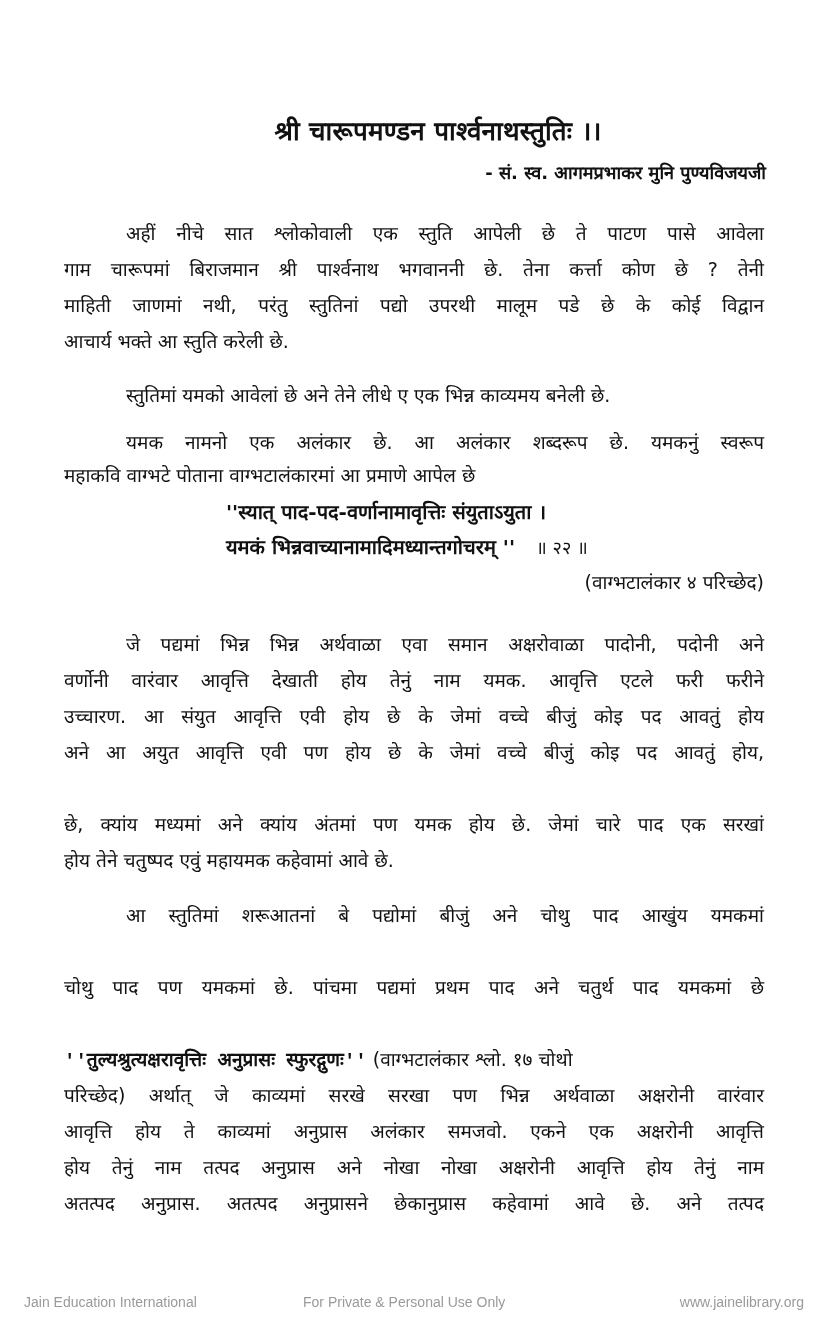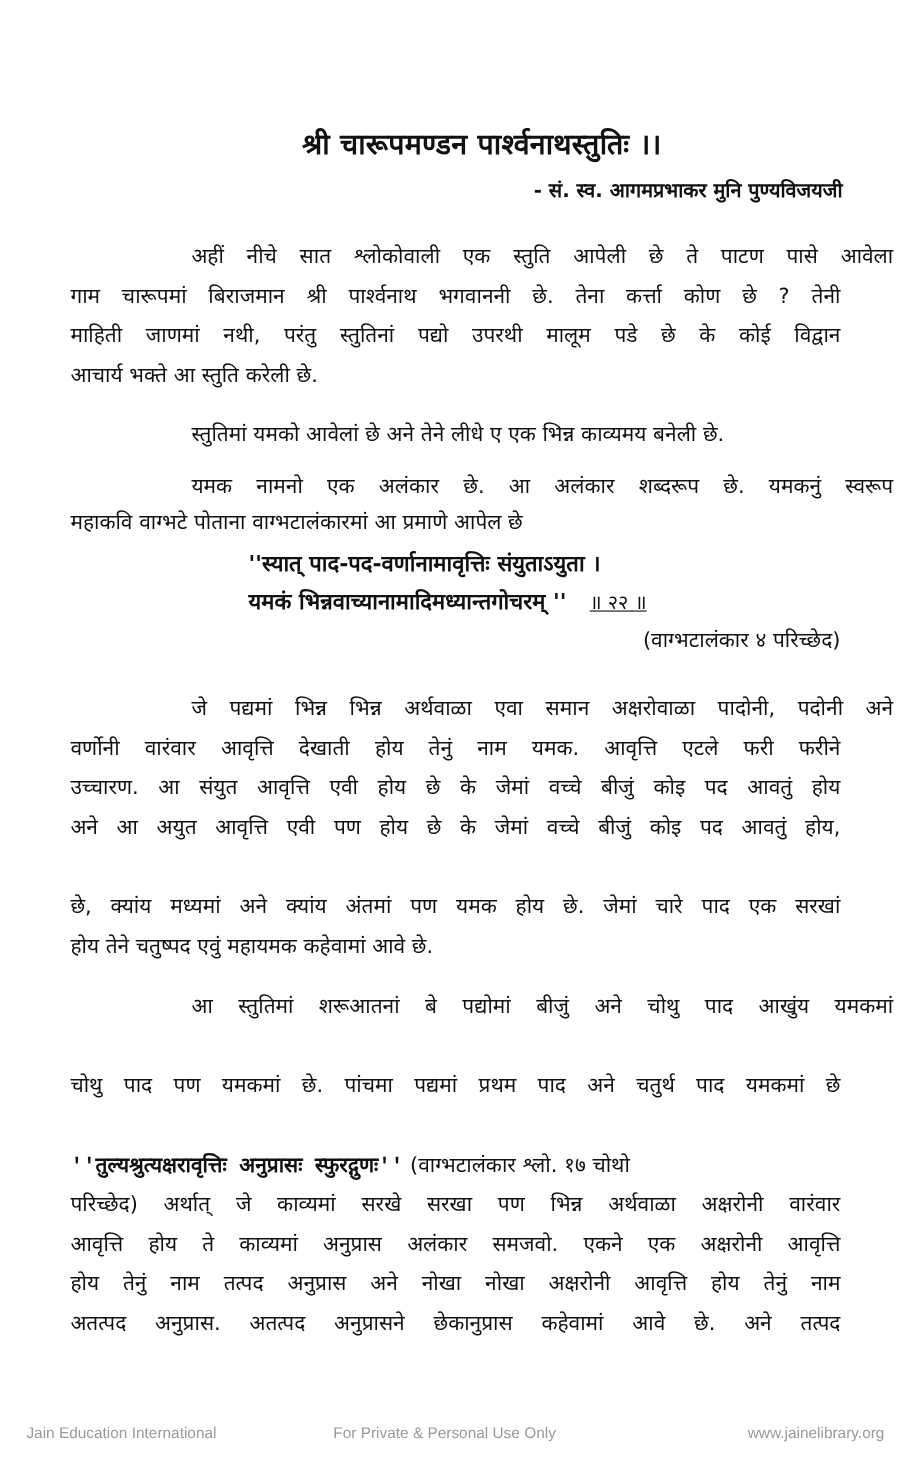--- a/index.html
+++ b/index.html
@@ -6,23 +6,23 @@
   body { width: 828px; height: 1338px; position: relative; overflow: hidden;
          font-family: "DejaVu Sans", sans-serif; color: #111; }
   .page { position: absolute; left: 0; top: 0; width: 828px; height: 1338px; }
   .title { position: absolute; left: 0; width: 828px; top: 112px; text-align: center;
            font-size: 26px; font-weight: bold; letter-spacing: 0.2px; }
   .title .title-inner { position: relative; left: 24px; }
   .byline { position: absolute; right: 62px; top: 160px; font-size: 18px; font-weight: bold; }
   .line { position: absolute; left: 64px; width: 700px; font-size: 19px; white-space: nowrap;
           line-height: 30px; text-align: justify; text-align-last: justify; }
   .line.last { text-align-last: left; }
-  .line.indent { left: 126px; width: 638px; margin-left: 48px; }
+  .line.indent { left: 126px; width: 638px; }
   .verse { position: absolute; font-size: 20px; font-weight: bold; white-space: nowrap; line-height: 30px; }
-  .verse .num { font-weight: normal; font-size: 18px; text-decoration: underline; }
+  .verse .num { font-weight: normal; font-size: 18px; }
   .src { position: absolute; right: 64px; font-size: 19px; white-space: nowrap; line-height: 30px; margin-left: 40px; }
   .b { font-weight: bold; font-family: Liberation Mono, monospace; }
   .footer { position: absolute; top: 1294px; font-family: "Liberation Sans", sans-serif;
             font-size: 14px; color: #9a9a9a; white-space: nowrap; }
 </style>
 </head>
 <body>
 
 <div class="page">
 

